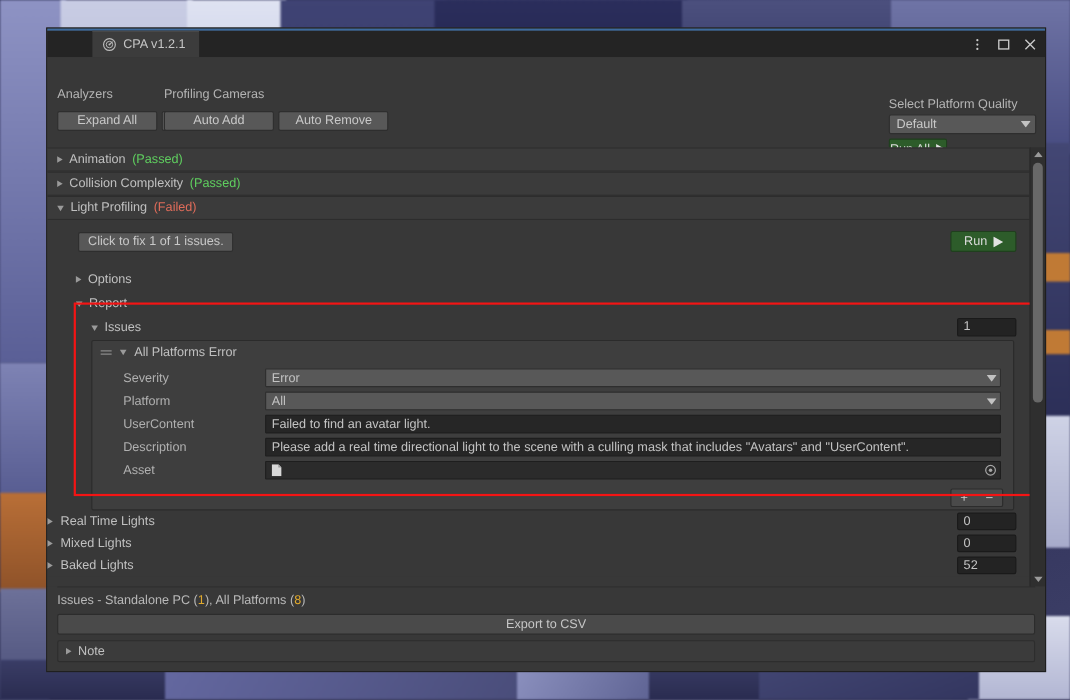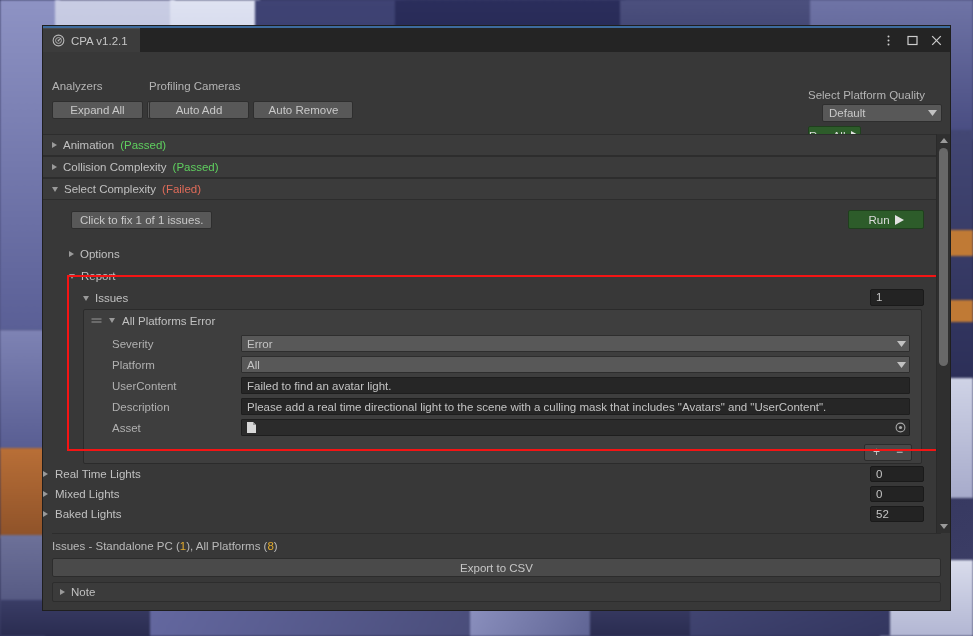--- a/index.html
+++ b/index.html
@@ -51,20 +51,21 @@
     display: flex; flex-direction: column;
   }
   #accent-line { height: 2px; background: #3d6b9e; flex: none; }
 
   
   #titlebar {
     height: 24px; flex: none;
     background: #242424;
     display: flex; align-items: stretch;
     position: relative;
+    padding-left: 41px;
   }
   #tab {
     display: flex; align-items: center; gap: 6px;
     padding: 0 12px 0 9px;
     background: #3c3c3c;
     border-top: 1px solid #4a4a4a;
     font-size: 11.5px; color: #c6c6c6;
   }
   #tab-icon { width: 13px; height: 13px; display: block; }
   #win-ctrls {
@@ -94,21 +95,21 @@
   #col-cameras .tb-btn { width: 100px; }
   .tb-head { position: absolute; top: 28px; font-size: 11.5px; color: #b4b4b4; }
   #head-analyzers { left: 9px; }
   #head-cameras { left: 106px; }
 
   #platform-block { position: absolute; right: 8px; top: 37px; width: 134px; }
   #platform-label { font-size: 11.5px; color: #b4b4b4; margin-bottom: 3px; }
   #platform-dd {
     height: 18px; background: #585858; border: 1px solid #2e2e2e; border-radius: 2px;
     display: flex; align-items: center; padding: 0 4px 0 6px;
-    font-size: 11.5px; color: #c8c8c8; cursor: pointer; margin-left: 14px;
+    font-size: 11.5px; color: #c8c8c8; cursor: pointer;
   }
   #platform-dd span:first-child { flex: 1; }
   #run-all {
     margin-top: 4px; height: 19px;
     background: #2d5c2a; border: 1px solid #1f3f1d; border-radius: 2px;
     color: #dcdcdc; font-size: 11.5px; font-family: inherit;
     display: flex; align-items: center; justify-content: center; gap: 6px;
     cursor: pointer;
   }
 
@@ -147,21 +148,21 @@
   
   #lc-body { background: #383838; padding-top: 10px; position: relative; }
   #fix-row { padding-left: 28px; position: relative; height: 28px; }
   #fix-btn {
     background: #585858; border: 1px solid #2e2e2e; border-radius: 2px;
     color: #c8c8c8; font-size: 11.5px; font-family: inherit;
     height: 18px; padding: 0 8px; cursor: pointer;
   }
   #run-btn {
     position: absolute; right: 12px; top: 0;
-    width: 76px; height: 19px;
+    width: 60px; height: 19px;
     background: #2d5c2a; border: 1px solid #1f3f1d; border-radius: 2px;
     color: #dcdcdc; font-size: 11.5px; font-family: inherit;
     display: flex; align-items: center; justify-content: center; gap: 5px;
     cursor: pointer;
   }
 
   .foldout {
     display: flex; align-items: center; gap: 6px;
     height: 22px; font-size: 11.5px; color: #c0c0c0; cursor: pointer;
   }
@@ -379,21 +380,21 @@
       </div>
 
       <div class="analyzer">
         <span class="arrow closed"></span>
         <span>Collision Complexity</span>
         <span class="status-pass">(Passed)</span>
       </div>
 
       <div class="analyzer">
         <span class="arrow open"></span>
-        <span>Select Complexity</span>
+        <span>Light Profiling</span>
         <span class="status-fail">(Failed)</span>
       </div>
 
       <div id="lc-body">
 
         <div id="fix-row">
           <button id="fix-btn">Click to fix 1 of 1 issues.</button>
           <button id="run-btn">
             <span>Run</span>
             <svg width="9" height="10" viewBox="0 0 9 10">

